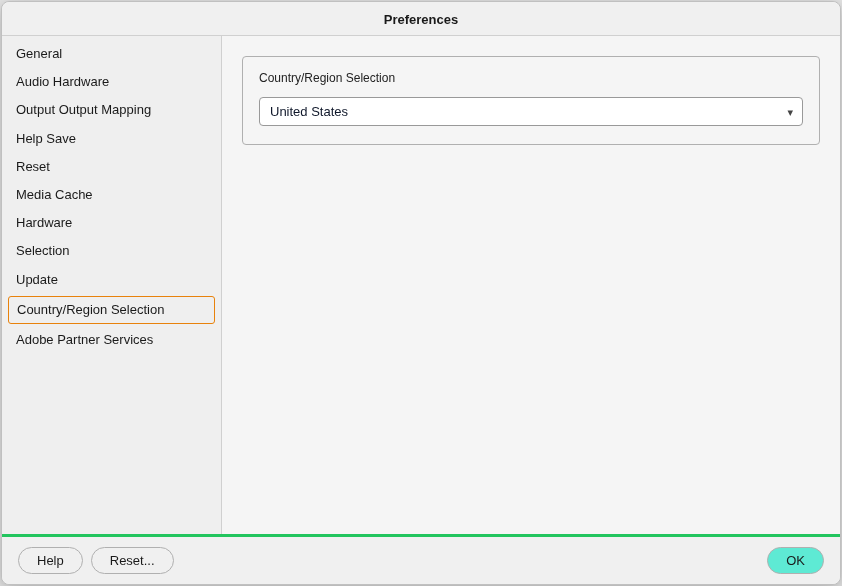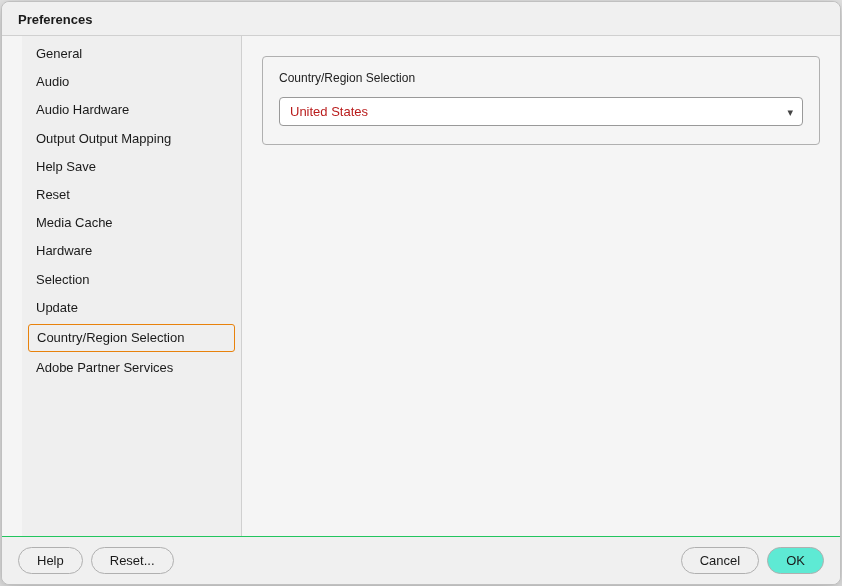--- a/index.html
+++ b/index.html
@@ -25,35 +25,34 @@
       height: 584px;
       background: #f5f5f5;
       border-radius: 8px;
       box-shadow: 0 4px 20px rgba(0,0,0,0.3);
       display: flex;
       flex-direction: column;
       border: 1px solid #c0c0c0;
     }
 
     .dialog-title-bar {
-      text-align: left;
+      text-align: center;
       padding: 10px 16px 8px;
       font-weight: 600;
       font-size: 13px;
       color: #1a1a1a;
       border-bottom: 1px solid #d0d0d0;
       background: #f0f0f0;
       border-radius: 8px 8px 0 0;
     }
 
     .dialog-body {
       display: flex;
       flex: 1;
       overflow: hidden;
-      margin-left: 20px;
     }
 
     .sidebar {
       width: 220px;
       background: #efefef;
       border-right: 1px solid #d0d0d0;
       padding: 4px 0;
       overflow-y: auto;
     }
 
@@ -112,39 +111,39 @@
 
     .dropdown-select {
       width: 100%;
       padding: 6px 32px 6px 10px;
       border: 1px solid #999;
       border-radius: 4px;
       background: #ffffff;
       appearance: none;
       -webkit-appearance: none;
       font-size: 13px;
-      color: #b91c1c;
+      color: #0f172a;
       cursor: pointer;
     }
 
     .dropdown-arrow {
       position: absolute;
       right: 10px;
       top: 50%;
       transform: translateY(-50%);
       pointer-events: none;
       color: #444;
       font-size: 11px;
     }
 
     .dialog-footer {
       display: flex;
       align-items: flex-start;
       padding: 10px 16px;
-      border-top: 1px solid #22c55e;
+      border-top: 3px solid #22c55e;
       background: #f0f0f0;
       border-radius: 0 0 8px 8px;
     }
 
     .footer-left {
       display: flex;
       gap: 8px;
     }
 
     .footer-right {
@@ -170,21 +169,20 @@
 </head>
 <body>
 
 <div class="dialog">
   <div class="dialog-title-bar">Preferences</div>
 
   <div class="dialog-body">
     <div class="sidebar">
 
     <div class="sidebar-item">General</div>
-        <div class="sidebar-item">Audio</div>
         <div class="sidebar-item">Audio Hardware</div>
         <div class="sidebar-item">Output Output Mapping</div>
         <div class="sidebar-item">Help Save</div>
         <div class="sidebar-item">Reset</div>
         <div class="sidebar-item">Media Cache</div>
         <div class="sidebar-item">Hardware</div>
         <div class="sidebar-item">Selection</div>
         <div class="sidebar-item">Update</div>
         <div class="sidebar-item active">Country/Region Selection</div>
         <div class="sidebar-item">Adobe Partner Services</div>
@@ -204,17 +202,16 @@
       </div>
     </div>
   </div>
 
   <div class="dialog-footer">
     <div class="footer-left">
       <button class="btn">Help</button>
       <button class="btn">Reset...</button>
     </div>
     <div class="footer-right">
-      <button class="btn">Cancel</button>
       <button class="btn btn-primary">OK</button>
     </div>
   </div>
 </div>
 
 </body></html>

